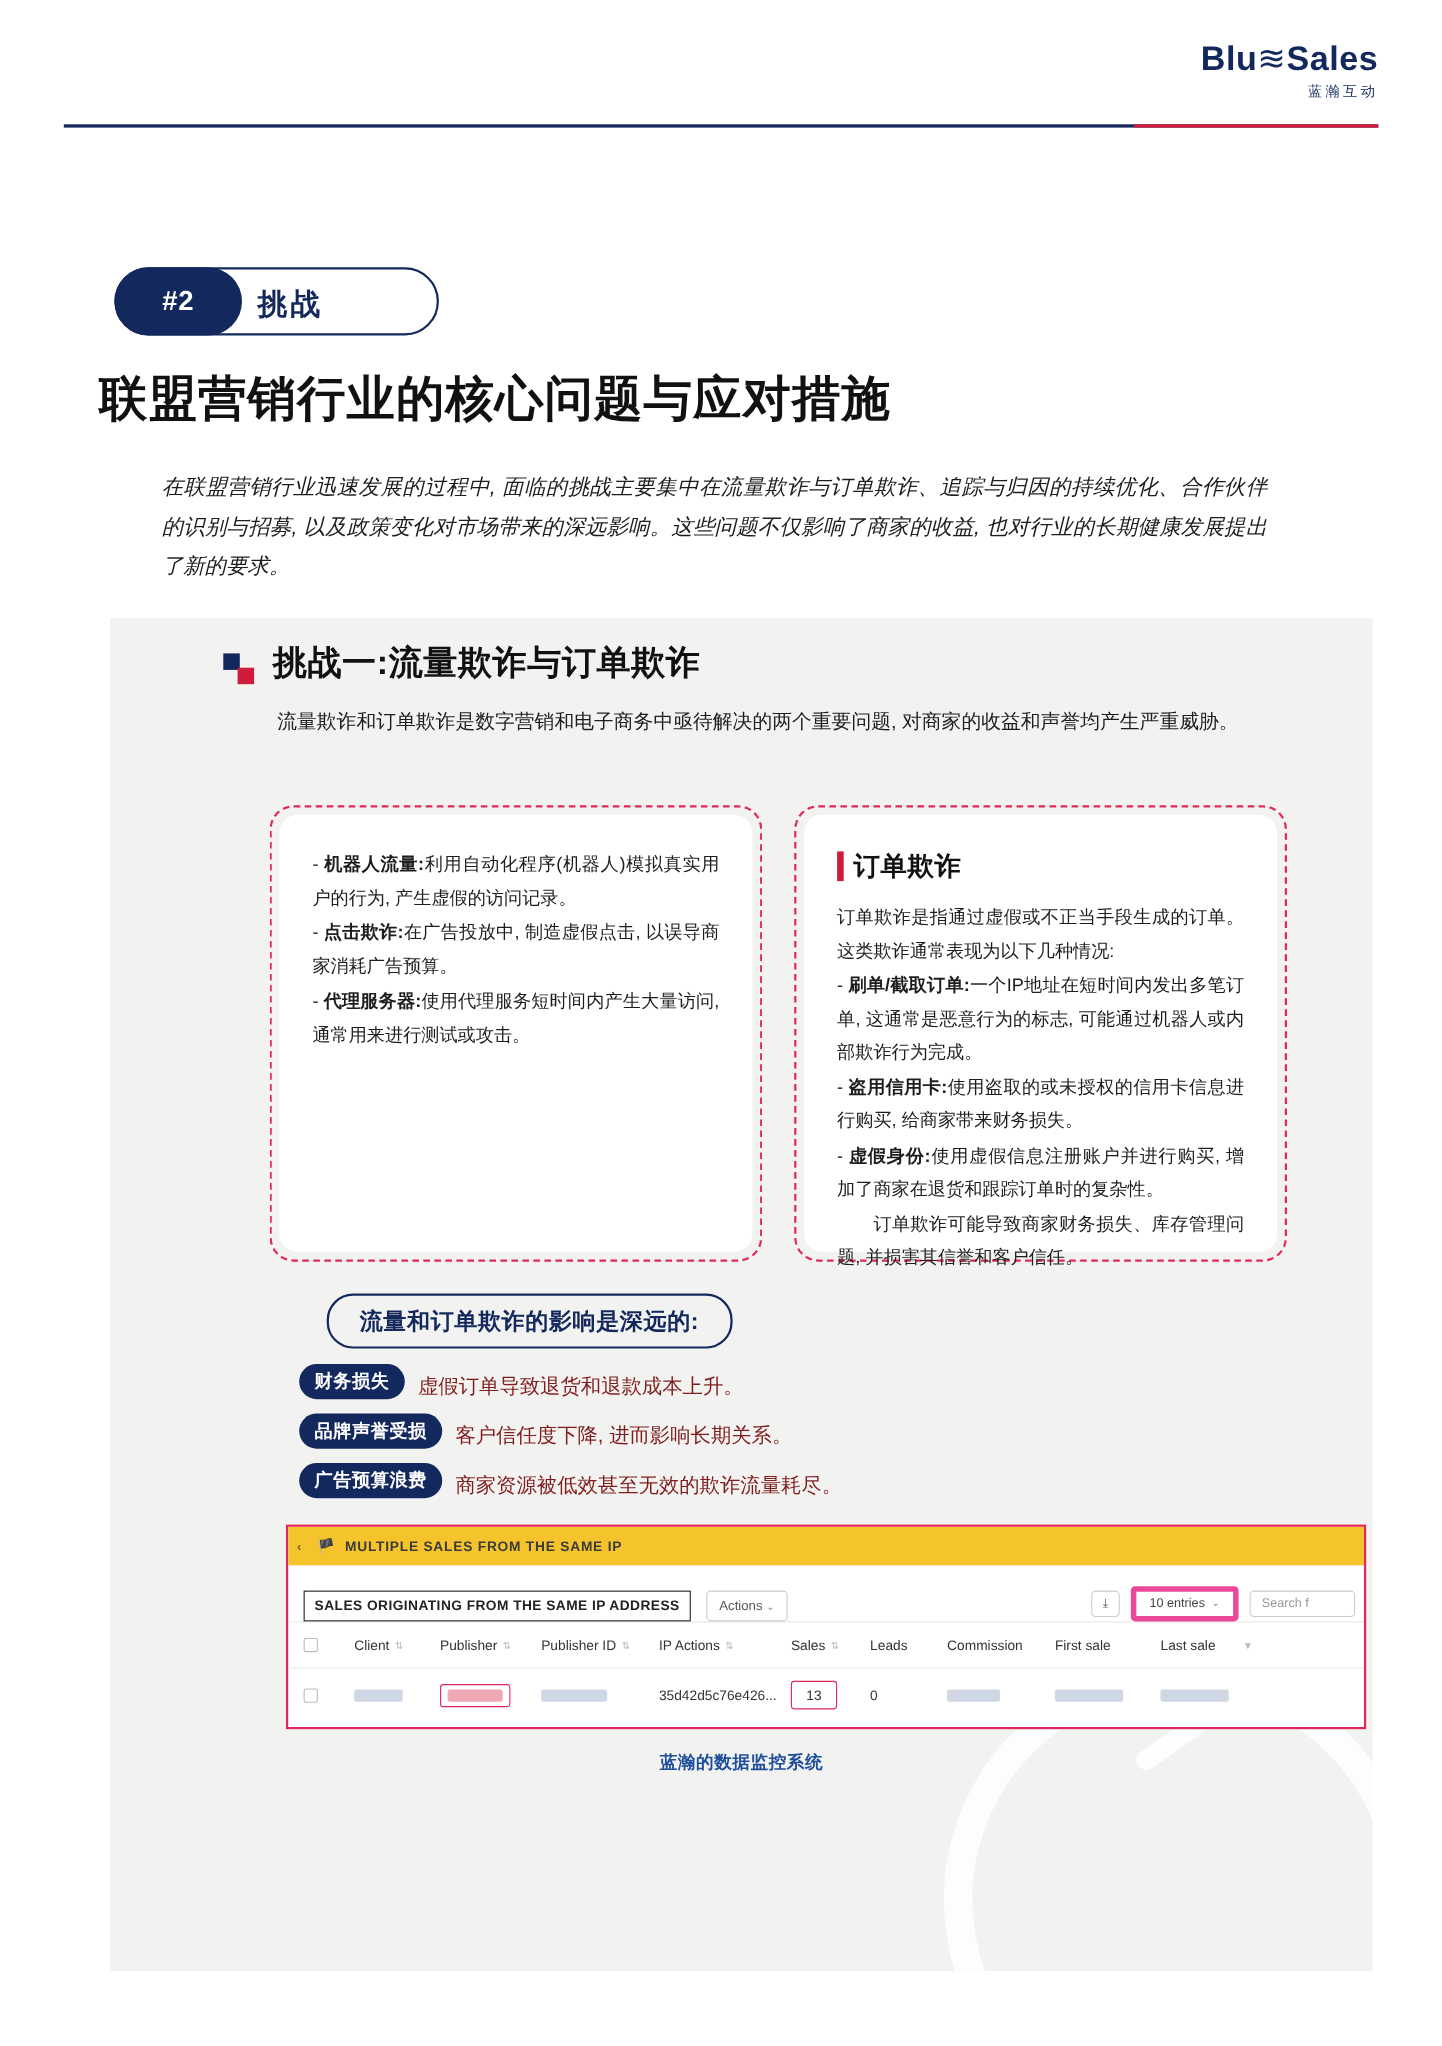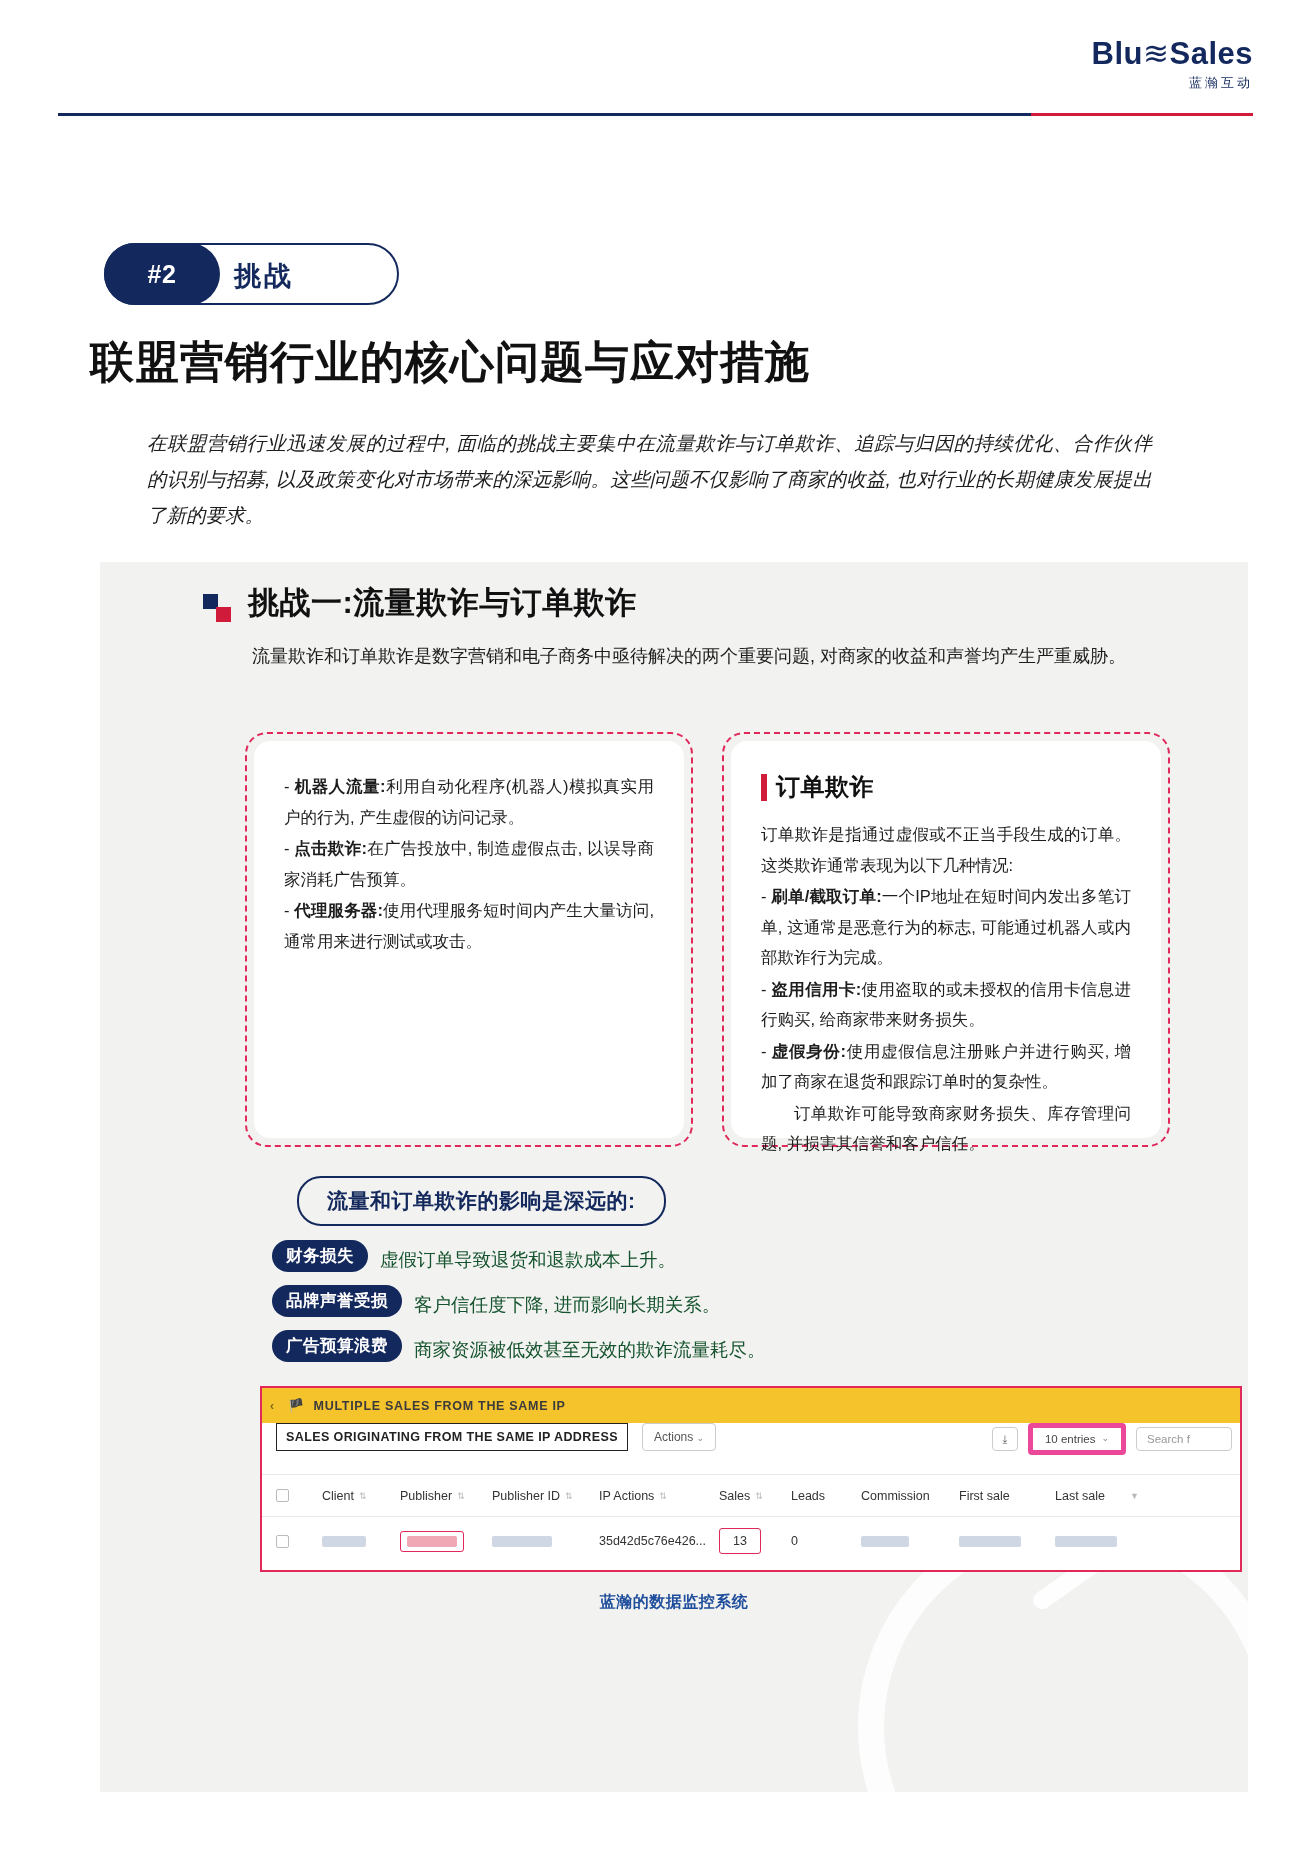--- a/index.html
+++ b/index.html
@@ -264,21 +264,21 @@
     font-size: 16.5px;
     font-weight: bold;
     border-radius: 16px;
     padding: 5px 14px;
     margin-right: 12px;
     white-space: nowrap;
     letter-spacing: 0.5px;
   }
   .impact-text {
     font-size: 18.5px;
-    color: #14532d;
+    color: #7f1d1d;
   }
 
   
   .shot {
     position: absolute;
     left: 160px;
     top: 824px;
     width: 982px;
     height: 186px;
     border: 2.5px solid #e0295a;
@@ -294,21 +294,21 @@
     font-size: 12.5px;
     font-weight: bold;
     color: #3b3b3b;
     letter-spacing: 0.7px;
   }
   .shot-chev { font-size: 12px; color: #7a6a1d; margin-right: 14px; }
   .shot-flag { margin-right: 8px; font-size: 13px; }
   .shot-row2 {
     height: 52px;
     display: flex;
-    align-items: flex-start;
+    align-items: flex-end;
     padding: 0 14px;
     border-bottom: 1px solid #e8e8e8;
     position: relative;
   }
   .shot-title-box {
     border: 1.6px solid #222;
     padding: 6px 9px;
     font-size: 12.5px;
     font-weight: bold;
     color: #222;

